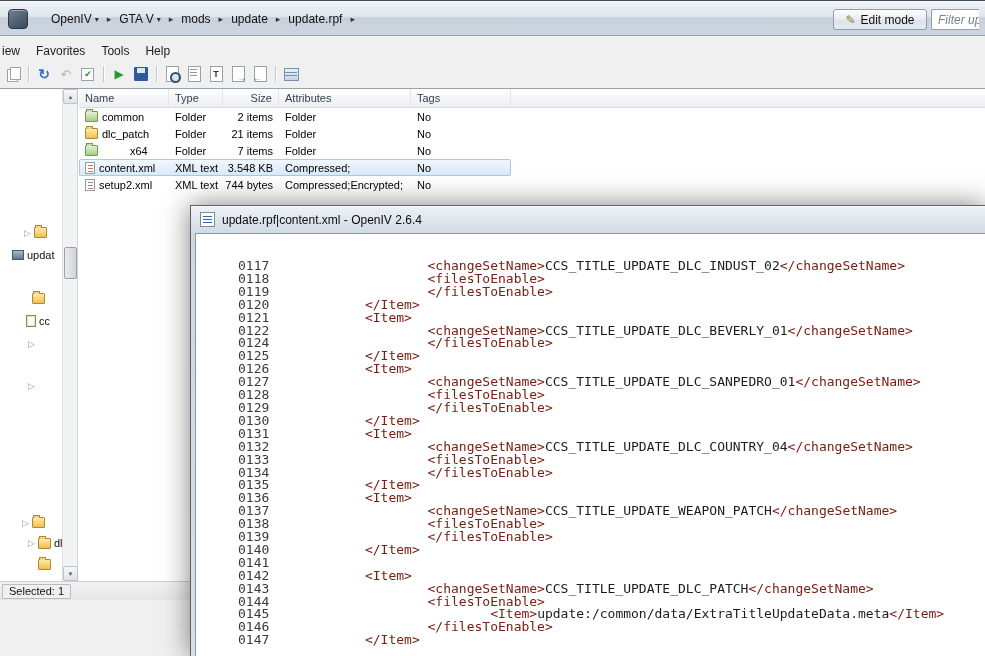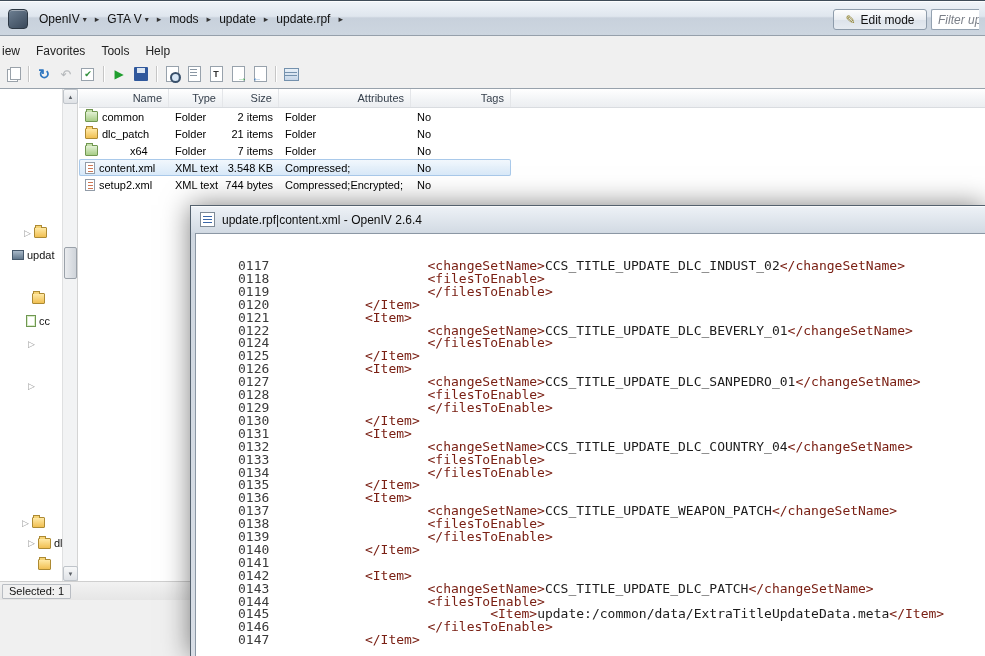--- a/index.html
+++ b/index.html
@@ -8,21 +8,21 @@
   .screen{position:relative;width:985px;height:656px;overflow:hidden;background:#f0f0f0;}
 
   
   .titlebar{position:absolute;left:0;top:0;width:100%;height:36px;
     background:linear-gradient(180deg,#f0f4f9 0%,#dfe6ee 45%,#c8d1dc 50%,#cdd6e0 100%);
     border-top:1px solid #3f4c59;border-bottom:1px solid #96a0ab;
     box-shadow:inset 0 1px 0 rgba(255,255,255,.8);}
   .app-icon{position:absolute;left:8px;top:8px;width:20px;height:20px;border-radius:4px;
     background:linear-gradient(145deg,#6d7f92,#39485a);border:1px solid #2c3743;
     box-shadow:inset 0 1px 0 rgba(255,255,255,.4);}
-  .breadcrumb{position:absolute;left:36px;top:0;height:36px;display:flex;align-items:center;font-size:12px;color:#111;}
+  .breadcrumb{position:absolute;left:48px;top:0;height:36px;display:flex;align-items:center;font-size:12px;color:#111;}
   .crumb{display:flex;align-items:center;padding:2px 3px;white-space:nowrap;}
   .caret{font-size:8px;margin-left:3px;color:#333;}
   .bc-sep{font-size:9px;margin:0 5px;color:#333;}
   .edit-btn{position:absolute;left:833px;top:8px;width:94px;height:21px;display:flex;align-items:center;justify-content:center;gap:5px;
     font-size:12px;color:#111;background:linear-gradient(#fdfdfd,#e9edf2 50%,#dce2ea 51%,#e6ebf1);
     border:1px solid #8e9cab;border-radius:3px;}
   .pencil{color:#8a7a1e;font-size:12px;}
   .filter-box{position:absolute;left:931px;top:8px;width:48px;height:21px;background:#fff;border:1px solid #93a1b0;border-right:none;
     border-radius:2px 0 0 2px;display:flex;align-items:center;padding-left:6px;overflow:hidden;}
   .filter-text{font-style:italic;color:#7a7f88;font-size:12px;white-space:nowrap;}
@@ -64,21 +64,21 @@
   .sb-btn{position:absolute;left:0;width:15px;height:15px;display:flex;align-items:center;justify-content:center;font-size:6px;color:#5a5f66;
     background:linear-gradient(#f7f8f9,#dfe2e6);border:1px solid #bfc4ca;border-radius:2px;}
   .sb-btn.up{top:0;}
   .sb-btn.down{bottom:0;}
   .sb-thumb{position:absolute;left:1px;top:158px;width:13px;height:32px;background:linear-gradient(90deg,#e9ebee,#cfd4da);
     border:1px solid #9aa1a9;border-radius:2px;}
 
   .file-list{position:absolute;left:79px;top:0;right:0;height:100%;background:#fff;}
   .list-header{position:absolute;left:0;top:0;right:0;height:19px;display:flex;
     background:linear-gradient(#ffffff,#f2f4f6 60%,#eceef1);border-bottom:1px solid #d9dce0;font-size:11px;color:#37414d;}
-  .hcell{height:100%;padding:3px 6px 0;border-right:1px solid #e4e6e9;overflow:hidden;white-space:nowrap;text-align:right;}
+  .hcell{height:100%;padding:3px 6px 0;border-right:1px solid #e4e6e9;overflow:hidden;white-space:nowrap;}
   .hcell.r{text-align:right;}
   .hcell.filler{flex:1;border-right:none;}
   .list-rows{position:absolute;left:0;top:19px;right:0;bottom:0;}
   .lrow{display:flex;height:17px;align-items:flex-end;font-size:11px;color:#000;width:432px;}
   .lrow.selected{background:linear-gradient(#f3f8fd,var(--selection-fill));box-shadow:inset 0 0 0 1px var(--selection-border);border-radius:2px;}
   .cell{display:flex;align-items:center;gap:4px;padding:0 6px;overflow:hidden;white-space:nowrap;height:17px;}
   .cell.r{justify-content:flex-end;}
 
   .fic{display:inline-block;position:relative;width:13px;height:11px;flex:0 0 auto;}
   .fic.folder-yellow{background:linear-gradient(#ffe9a6,#f0bf52);border:1px solid #ad8a33;border-radius:1px;}

